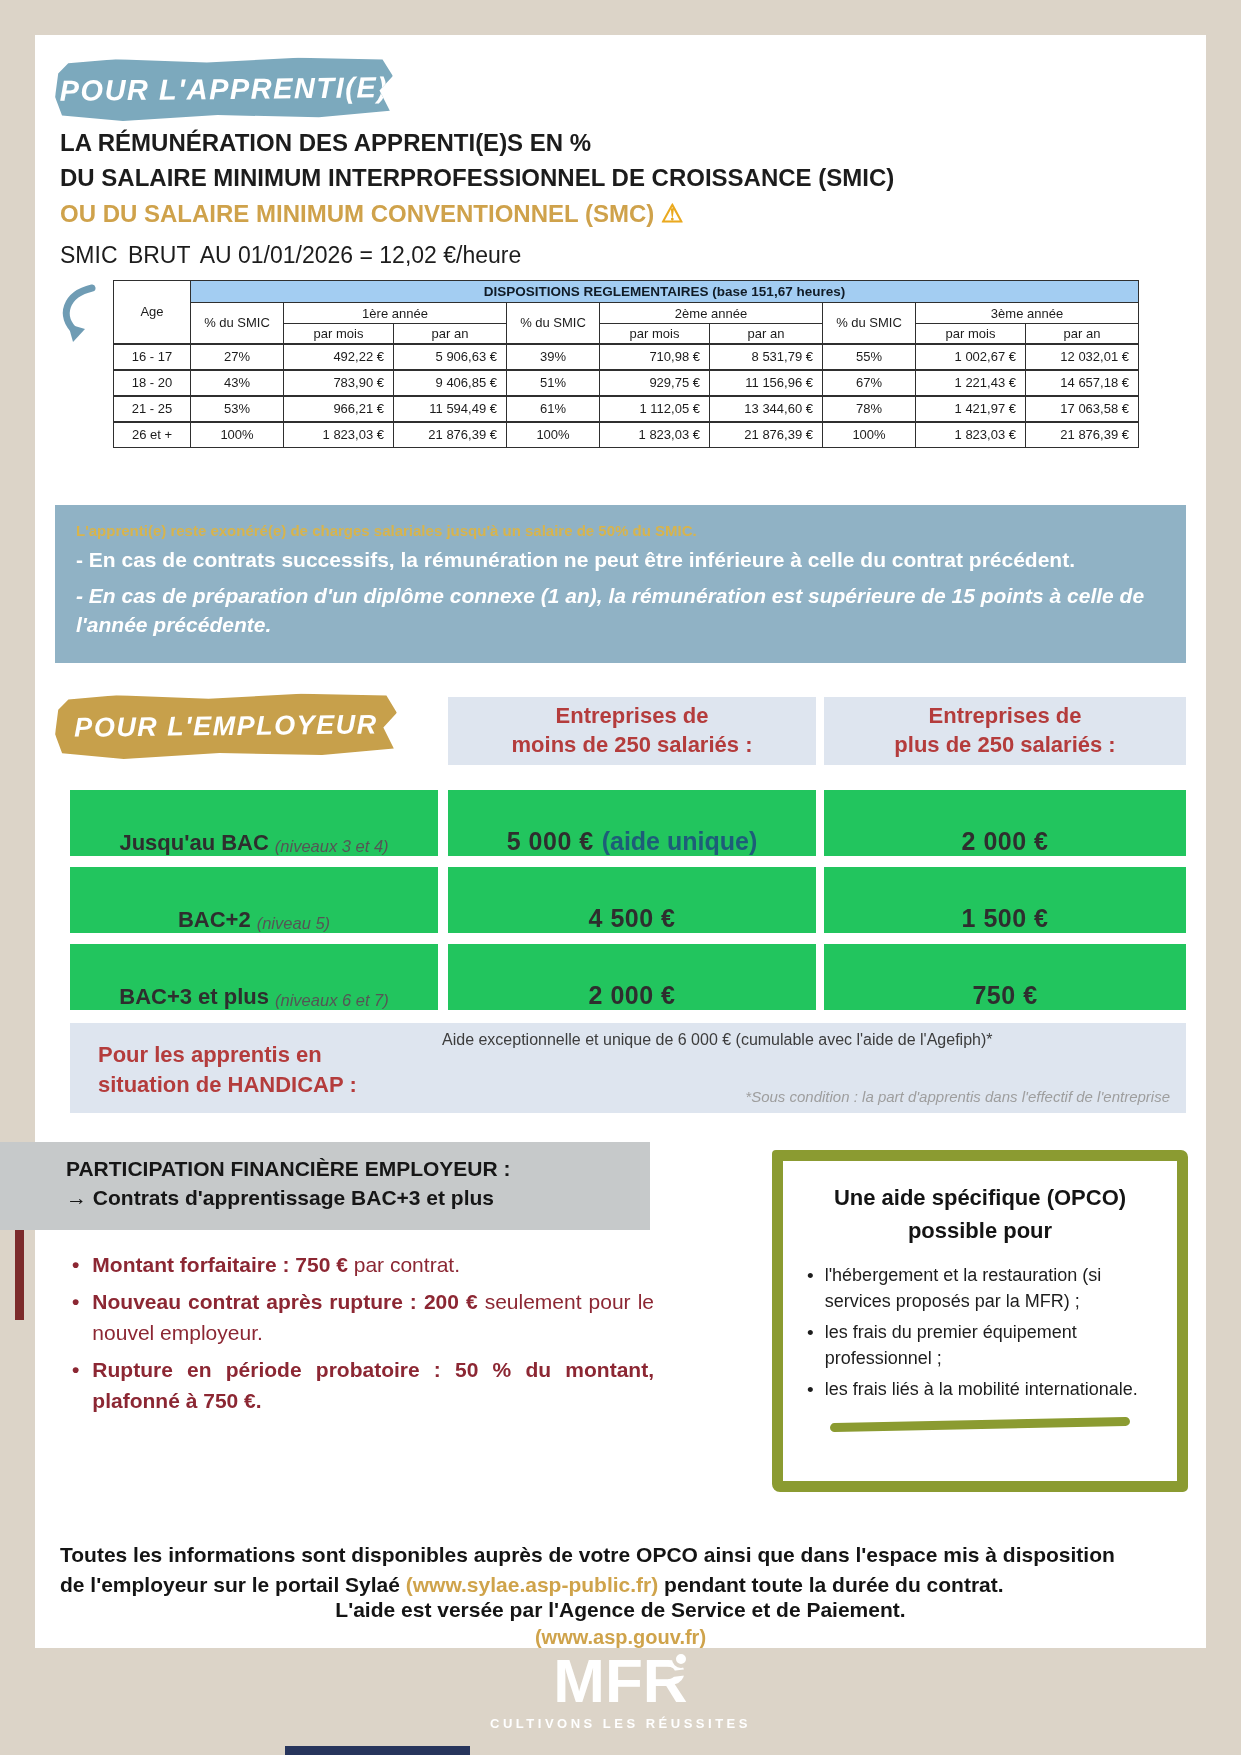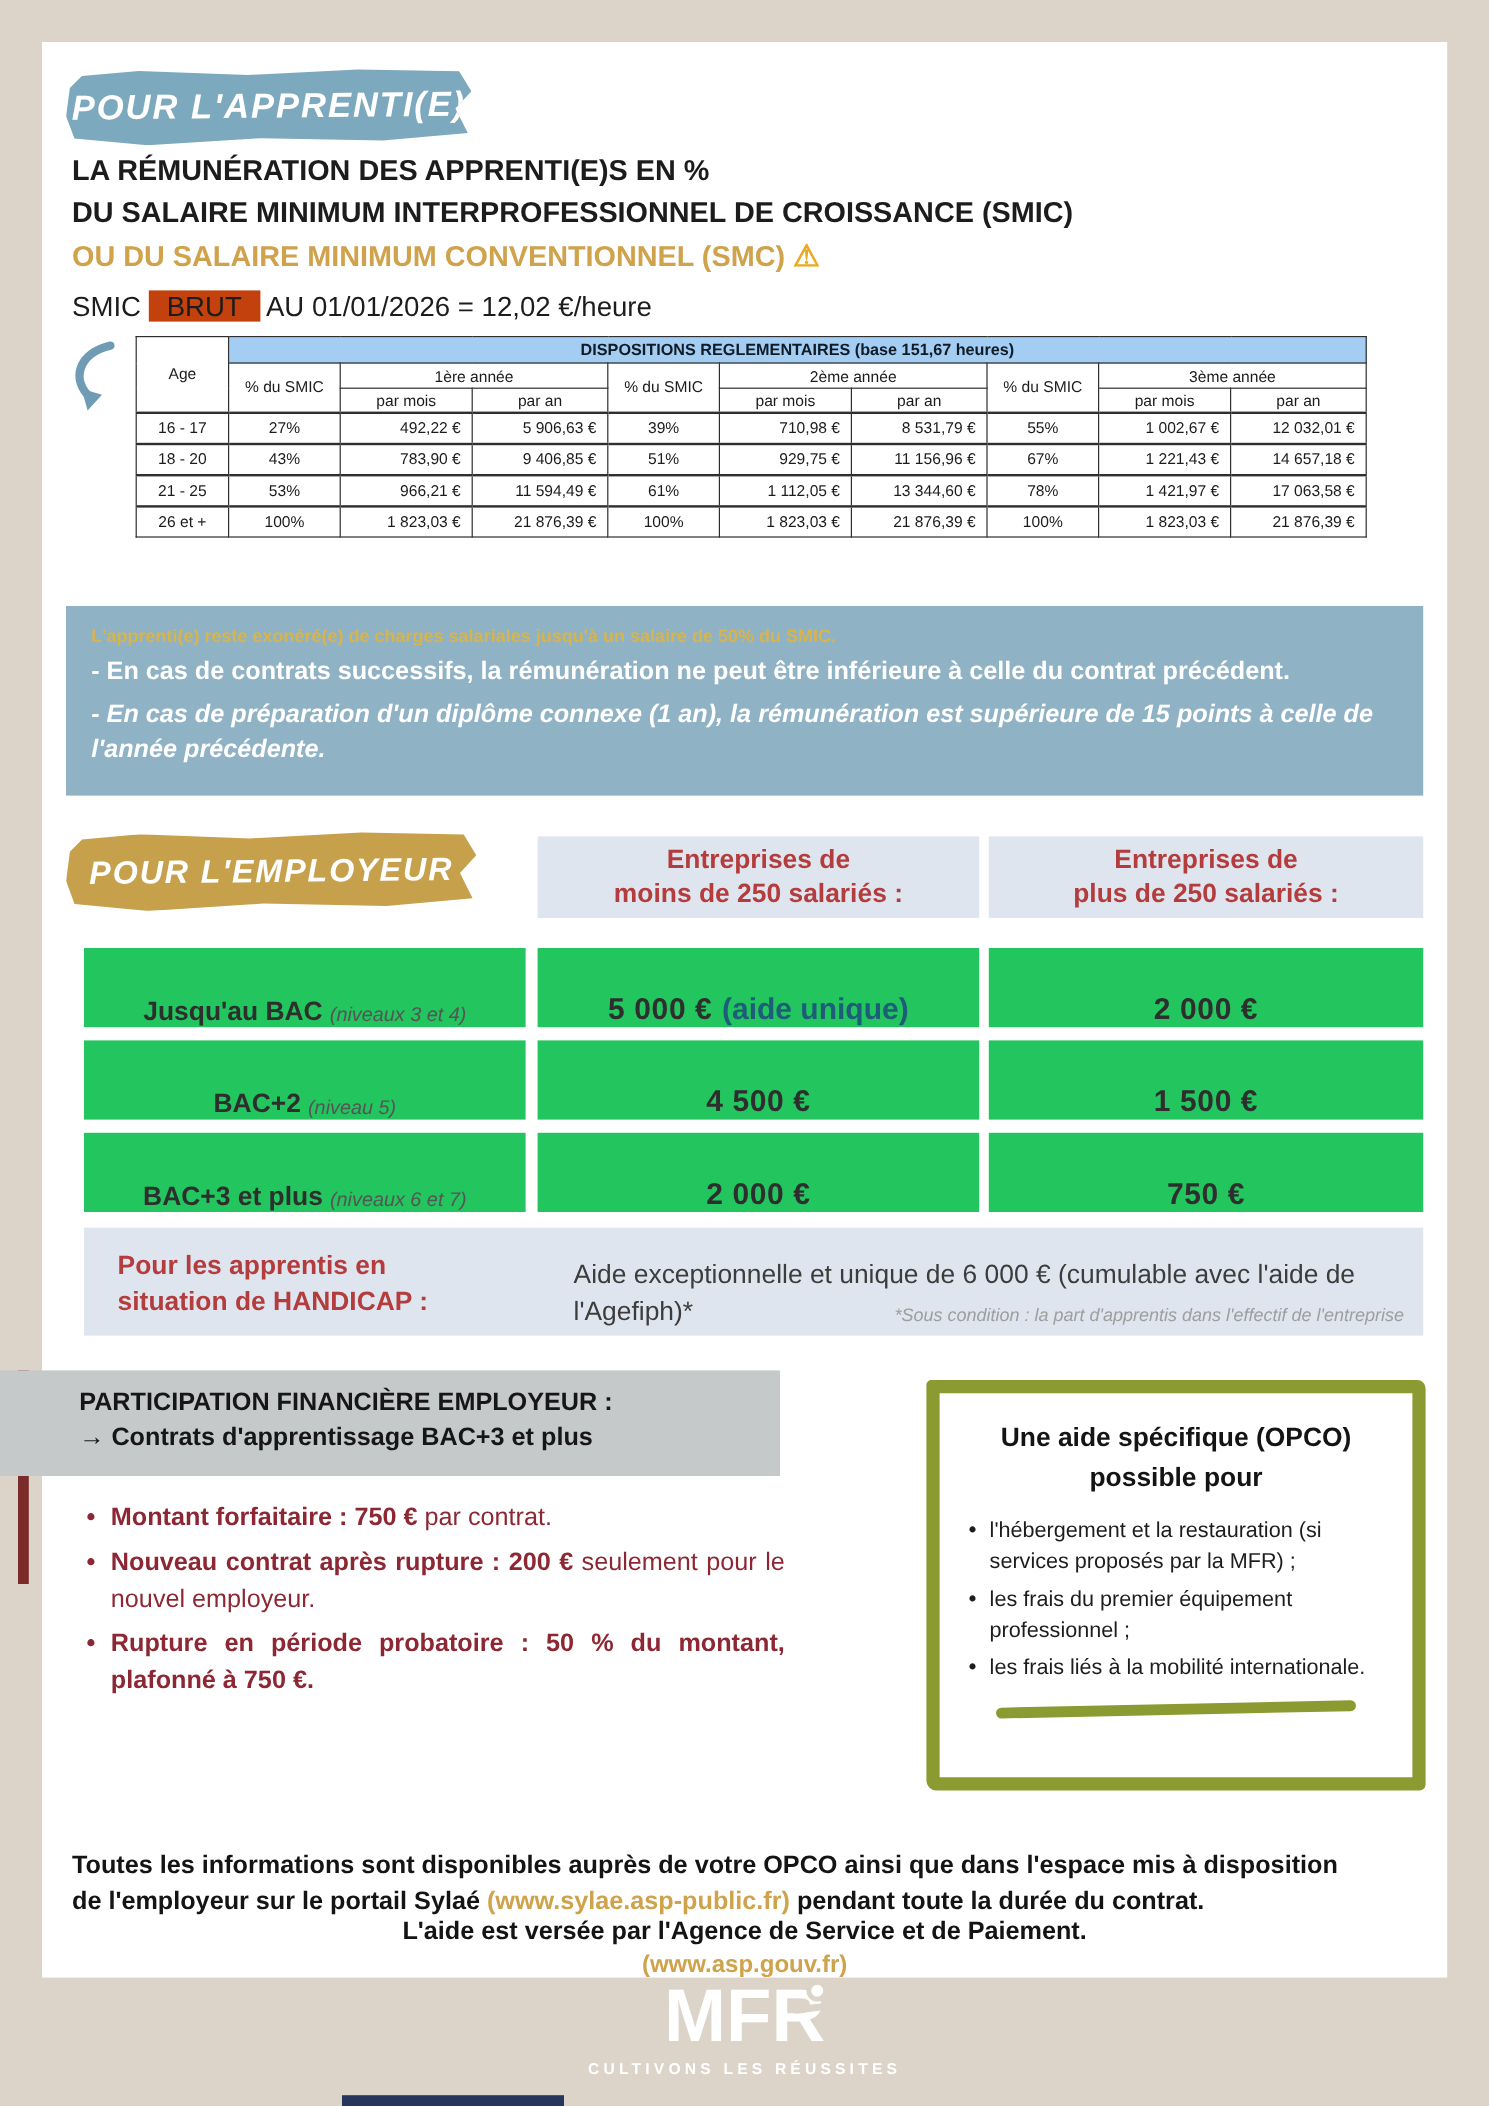--- a/index.html
+++ b/index.html
@@ -13,21 +13,21 @@
            clip-path:polygon(1% 22%,4% 6%,18% 0%,45% 7%,72% 1%,97% 5%,100% 32%,96% 55%,99% 88%,78% 97%,48% 92%,20% 100%,2% 90%,0% 60%); }
   .badge-apprenti { left:55px; top:58px; width:338px; height:62px; background:#7ca9bd; font-size:29px; transform:rotate(-0.6deg); }
   .badge-employeur { left:55px; top:694px; width:342px; height:64px; background:#c7a04b; font-size:27px; transform:rotate(-0.6deg); }
 
   .title1 { position:absolute; left:60px; top:129px; font-size:24px; font-weight:800; color:#1c1c1c; }
   .title2 { position:absolute; left:60px; top:164px; font-size:24px; font-weight:800; color:#1c1c1c; }
   .title3 { position:absolute; left:60px; top:199px; font-size:24px; font-weight:800; color:#cfa24b; }
   .warn { color:#eaa91f; font-size:25px; font-style:normal; }
 
   .smic-line { position:absolute; left:60px; top:242px; font-size:23px; color:#1c1c1c; }
-  .hl { background:#c2410c; padding:0 15px; }
+  .hl { background:#ffffff; padding:0 4px; }
 
   .arrow-svg { position:absolute; left:52px; top:282px; }
 
   
   table.reg { position:absolute; left:113px; top:280px; border-collapse:collapse; table-layout:fixed;
               font-size:13px; color:#1c1c1c; }
   table.reg td { border:1px solid #2f2f2f; text-align:center; vertical-align:middle; }
   table.reg td.h-title { background:#a3cdf2; font-weight:700; font-size:13.5px; height:22px; color:#101b26; }
   table.reg td.h-sub { height:21px; }
   table.reg td.h-sub2 { height:20px; }
@@ -44,21 +44,21 @@
   .emp-head { position:absolute; height:68px; background:#dee5ef; display:flex; flex-direction:column; align-items:center; justify-content:center;
               color:#b43c3c; font-weight:700; font-size:22px; line-height:1.3; text-align:center; }
   .emp-cell { position:absolute; height:66px; background:#22c55e; display:flex; align-items:flex-end; justify-content:center; }
   .emp-label-main { font-weight:700; font-size:22px; color:#2e2e2e; }
   .emp-label-note { font-style:italic; font-size:16.5px; color:#555; margin-left:6px; }
   .emp-val { font-weight:700; font-size:25px; color:#2e2e2e; letter-spacing:0.5px; }
   .emp-val-note { font-weight:700; font-size:25px; color:#1d5d79; margin-left:8px; }
 
   .handicap { position:absolute; left:70px; top:1023px; width:1116px; height:90px; background:#dee5ef; }
   .handicap .lab { position:absolute; left:28px; top:17px; width:320px; color:#b43c3c; font-weight:700; font-size:22px; line-height:1.35; }
-  .handicap .txt { position:absolute; left:372px; top:24px; right:18px; color:#3c3c3c; font-size:22px; line-height:1.4;margin-left:36px; }
+  .handicap .txt { position:absolute; left:372px; top:6px; right:18px; color:#3c3c3c; font-size:16px; line-height:1.4; }
   .handicap .foot { position:absolute; right:16px; bottom:8px; font-style:italic; font-size:15px; color:#9e9e9e; }
 
   
   .part-box { position:absolute; left:0; top:1142px; width:650px; height:88px; background:#c6c9ca; padding:15px 0 0 66px; }
   .part-box .t1 { font-weight:700; font-size:21px; color:#161616; }
   .part-box .t2 { font-weight:700; font-size:21px; color:#161616; margin-top:5px; }
   .red-stripe { position:absolute; left:15px; top:1142px; width:9px; height:178px; background:#7c2b2b; }
 
   .bullets { position:absolute; left:72px; top:1250px; width:582px; }
   .bullets .li { display:flex; margin-bottom:7px; }

